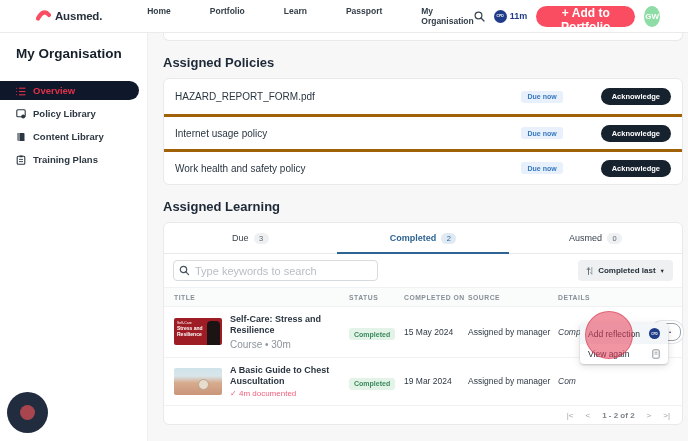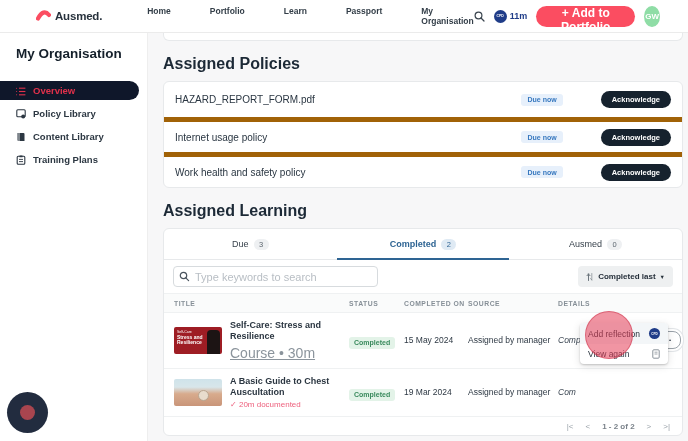--- a/index.html
+++ b/index.html
@@ -33,26 +33,26 @@
                margin:0 8px 4px 0; border-radius:0 11px 11px 0; cursor:pointer; }
   .side-item .lbl { font-size:9.5px; font-weight:bold; color:#2c3742; }
   .side-item.active { background:#0f172a; }
   .side-item.active .lbl { color:#e0314b; }
 
   
   .main { position:absolute; top:33px; left:148px; right:0; bottom:0; background:#f7f7f8; overflow:hidden; }
   .content { position:relative; margin:0 5px 0 15px; width:520px; }
   .partial-card { height:8px; background:#fff; border:1px solid #e7e9eb; border-top:none;
                   border-radius:0 0 6px 6px; }
-  .section-h { font-size:16px; font-weight:bold; color:#1c2936; margin:14px 0 8px 0; }
+  .section-h { font-size:13px; font-weight:bold; color:#1c2936; margin:14px 0 8px 0; }
   .card { background:#fff; border:1px solid #e7e9eb; border-radius:6px; }
 
   
   .policy-row { display:flex; align-items:center; height:35px; padding:0 11px; }
-  .policy-row + .policy-row { border-top:5px solid #a16207; }
+  .policy-row + .policy-row { border-top:3px solid #a16207; }
   .policy-name { font-size:10px; color:#2a3642; }
   .due-badge { margin-left:auto; background:#e7f0fb; color:#3778bf; font-size:7px; font-weight:bold;
                padding:2.5px 6px; border-radius:3px; }
   .ack-btn { margin-left:38px; background:#16222e; color:#fff; border:none; border-radius:12px;
              font-size:7.5px; font-weight:bold; font-family:inherit; padding:4px 11px; cursor:pointer; }
 
   
   .tabs { display:flex; border-bottom:1px solid #e7e9eb; }
   .tab { flex:1; height:30px; display:flex; align-items:center; justify-content:center; gap:5px;
          font-size:9px; color:#39434d; cursor:pointer; position:relative; }
@@ -83,21 +83,21 @@
   .cell-title { display:flex; align-items:center; gap:8px; padding:7px 0 7px 10px; }
   .thumb { width:48px; height:27px; border-radius:2px; flex:none; overflow:hidden; position:relative; }
   .thumb-red { background:#9e1d24; }
   .thumb-red .t1 { position:absolute; left:3px; top:3px; font-size:3.5px; color:#fff; }
   .thumb-red .t2 { position:absolute; left:3px; top:8px; font-size:5px; font-weight:bold; color:#fff; line-height:1.1; width:26px; }
   .thumb-red .fig { position:absolute; right:2px; top:3px; width:13px; height:24px; background:#1c1414; border-radius:4px 4px 0 0; }
   .thumb-chest { background:linear-gradient(180deg,#cfe3ea 0%,#d8e6ea 30%,#d8ab8d 55%,#c99579 100%); }
   .thumb-chest .steth { position:absolute; right:13px; top:11px; width:11px; height:11px; border-radius:50%;
                         background:#e8dccd; border:1px solid #b9a58f; }
   .row-title { font-size:9px; font-weight:bold; color:#2b3641; line-height:1.25; }
-  .row-sub { font-size:14px; color:#8b949c; margin-top:2px;text-decoration:underline; }
+  .row-sub { font-size:10px; color:#8b949c; margin-top:2px; }
   .row-doc { font-size:8px; color:#ed5f7c; margin-top:2px; }
   .status-badge { display:inline-block; background:#e3f3e8; color:#3a8a5d; font-size:7px; font-weight:bold;
                   padding:2.5px 5px; border-radius:3px; }
   .cell-date, .cell-source { font-size:8.5px; color:#2e3944; }
   .cell-details { font-size:8.5px; font-style:italic; color:#3e4955; overflow:hidden; white-space:nowrap; }
   .more-btn { width:27px; height:18px; background:#fff; border:1px solid #9aa2a9; border-radius:8px;
               font-size:6px; letter-spacing:1px; color:#1d2b3a; cursor:pointer;
               box-shadow:0 0 0 2px #fff, 0 0 0 3px #e3e6e9; display:flex; align-items:center; justify-content:center; }
 
   
@@ -303,21 +303,21 @@
 
         <div class="tbl-row">
           <div class="cell-title">
             <div class="thumb thumb-chest">
               <span class="steth"></span>
             </div>
             <div style="width:120px;">
               <div class="row-title">A Basic Guide to Chest Auscultation</div>
               <div class="row-doc">
                 <span>✓</span>
-                <span>20m documented</span>
+                <span>4m documented</span>
               </div>
             </div>
           </div>
           <div><span class="status-badge">Completed</span></div>
           <div class="cell-date">19 Mar 2024</div>
           <div class="cell-source">Assigned by manager</div>
           <div class="cell-details">Com</div>
           <div></div>
         </div>
 

